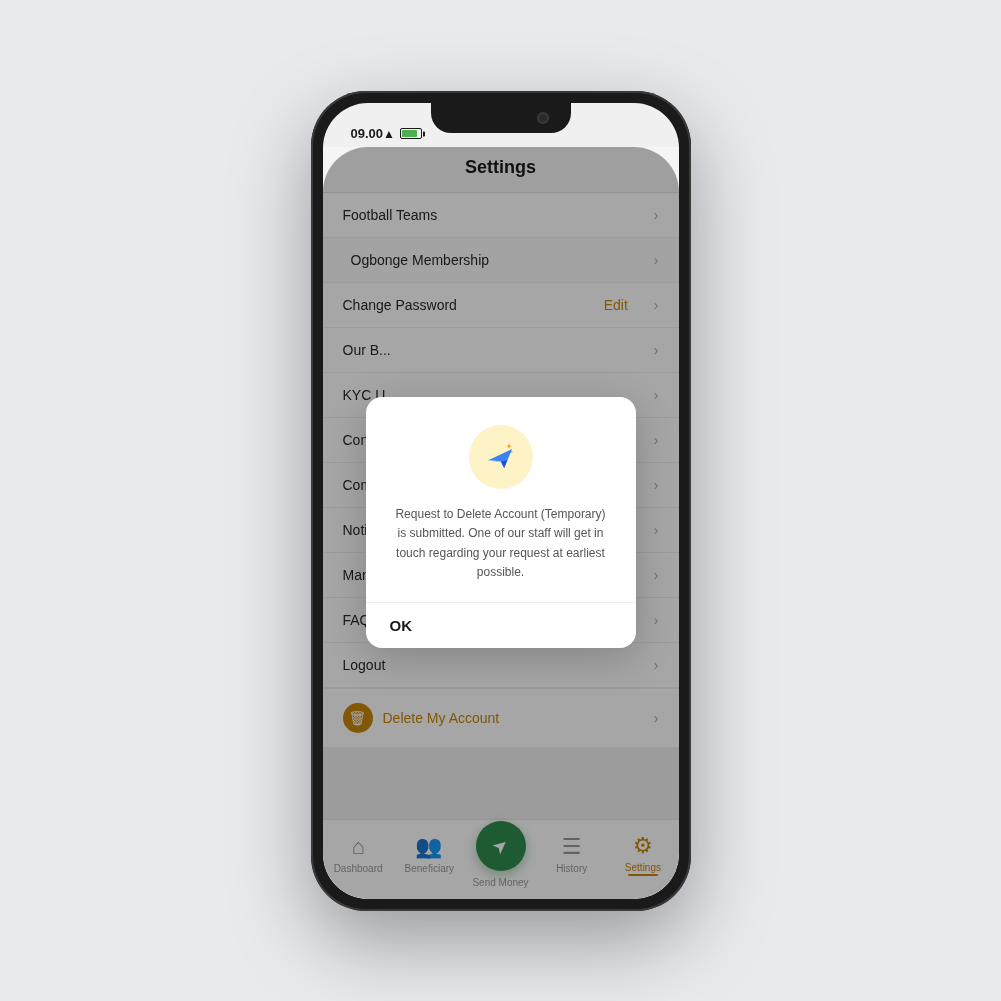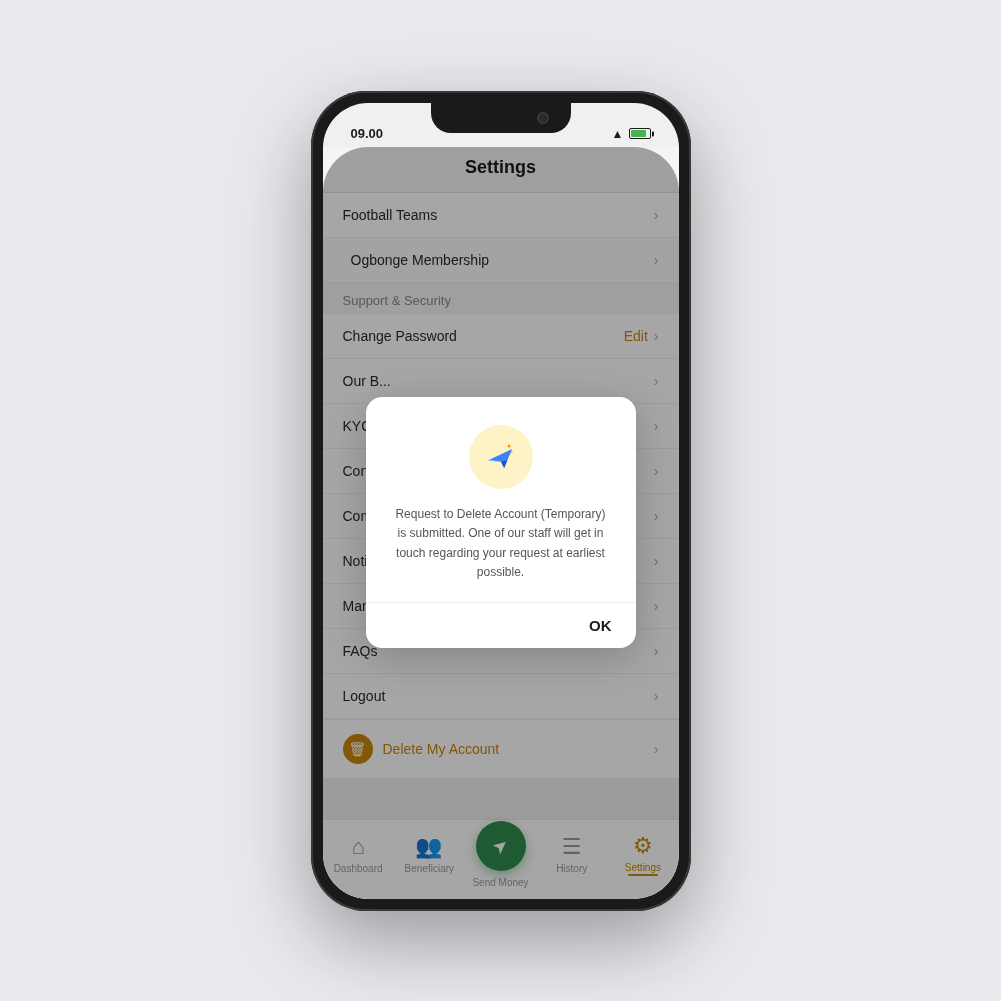--- a/index.html
+++ b/index.html
@@ -55,21 +55,21 @@
       right: 22px;
       top: 9px;
       border: 2px solid #3a3a3a;
     }
 
     
     .status-bar {
       height: 44px;
       display: flex;
       align-items: flex-end;
-      justify-content: space-between;
+      justify-content: flex-start;
       padding: 0 28px 6px;
       position: relative;
       z-index: 50;
     }
 
     .status-time {
       font-size: 13px;
       font-weight: 600;
       color: #1a1a1a;
     }
@@ -157,21 +157,21 @@
 
     .menu-item-label.edit-label {
       color: #c8860a;
       font-weight: 500;
       margin-right: 6px;
     }
 
     .menu-item-right {
       display: flex;
       align-items: center;
-      gap: 0;
+      gap: 20px;
     }
 
     .chevron {
       color: #aaa;
       font-size: 14px;
     }
 
     .section-label {
       padding: 10px 20px 6px;
       font-size: 13px;
@@ -353,21 +353,21 @@
     }
 
     .modal-divider {
       height: 1px;
       background: #eee;
       margin: 0 -24px;
     }
 
     .modal-ok-btn {
       padding: 14px 0;
-      text-align: right;
+      text-align: left;
       cursor: pointer;
       font-size: 15px;
       font-weight: 600;
       color: #1a1a1a;
     }
 
     
     .screen-wrapper {
       position: absolute;
       top: 44px;
@@ -408,21 +408,20 @@
         <div class="menu-item">
           <span class="menu-item-label">Football Teams</span>
           <span class="chevron">›</span>
         </div>
 
         <div class="menu-item menu-item-indented">
           <span class="menu-item-label">Ogbonge Membership</span>
           <span class="chevron">›</span>
         </div>
 
-        <div class="section-label">Support &amp; Security</div>
 
         <div class="menu-item">
           <span class="menu-item-label">Change Password</span>
           <div class="menu-item-right">
             <span class="menu-item-label edit-label">Edit</span>
             <span class="chevron">›</span>
           </div>
         </div>
 
         <div class="menu-item">

